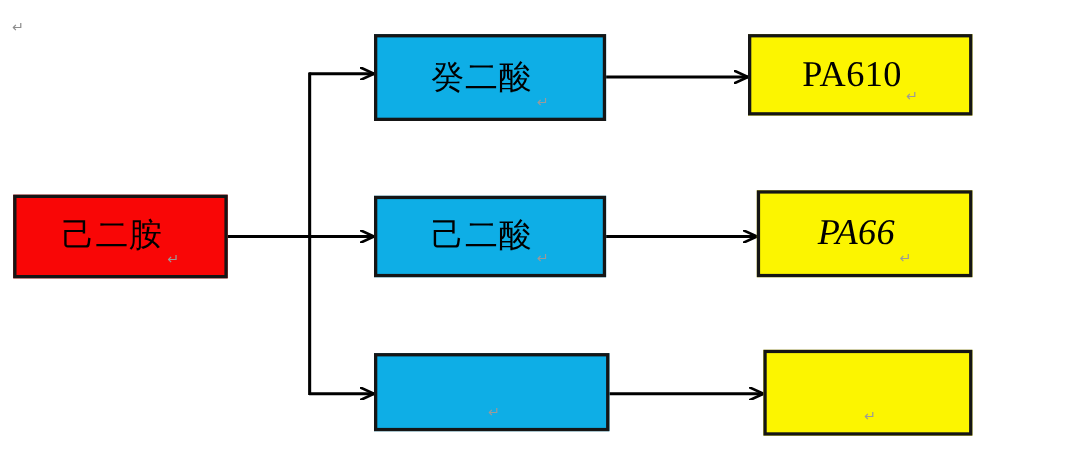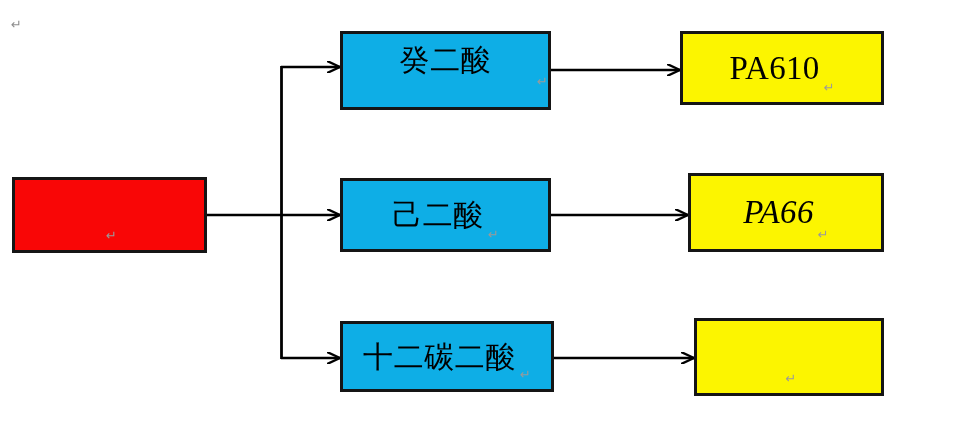--- a/index.html
+++ b/index.html
@@ -63,21 +63,21 @@
   .stray-pilcrow {
     position: absolute;
     color: #8d8d8d;
     font-size: 13px;
     font-family: "Liberation Sans", "DejaVu Sans", sans-serif;
     line-height: 1;
   }
 
   
   #node-red       { left: 12px;  top: 177px; width: 195px; height: 76px; background: #f90606; }
-  #node-blue-0    { left: 340px; top: 31px;  width: 211px; height: 79px; background: #0eaee6; flex-direction: column; }
+  #node-blue-0    { left: 340px; top: 31px;  width: 211px; height: 79px; background: #0eaee6; }
   #node-blue-1    { left: 340px; top: 178px; width: 211px; height: 74px; background: #0eaee6; }
   #node-blue-2    { left: 340px; top: 321px; width: 214px; height: 71px; background: #0eaee6; }
   #node-yel-0     { left: 680px; top: 31px;  width: 204px; height: 74px; background: #fcf500; }
   #node-yel-1     { left: 688px; top: 173px; width: 196px; height: 79px; background: #fcf500; font-style: italic; }
   #node-yel-2     { left: 694px; top: 318px; width: 190px; height: 78px; background: #fcf500; }
 
   svg#wires {
     position: absolute;
     left: 0; top: 0;
     width: 974px;
@@ -120,35 +120,35 @@
     </g>
     <g>
       <line x1="551" y1="215" x2="688" y2="215" stroke="#000000" stroke-width="2.6" marker-end="url(#ah)"></line>
     </g>
     <g>
       <line x1="554" y1="358" x2="694" y2="358" stroke="#000000" stroke-width="2.6" marker-end="url(#ah)"></line>
     </g>
   </svg>
 
   <div class="node node-cn" id="node-red">
+    <span class="label">己二胺</span>
     <span class="pilcrow">↵</span>
   </div>
 
   <div class="node node-cn" id="node-blue-0">
     <span class="label">癸二酸</span>
     <span class="pilcrow">↵</span>
   </div>
 
   <div class="node node-cn" id="node-blue-1">
     <span class="label">己二酸</span>
     <span class="pilcrow">↵</span>
   </div>
 
   <div class="node node-cn" id="node-blue-2">
-    <span class="label">十二碳二酸</span>
     <span class="pilcrow">↵</span>
   </div>
 
   <div class="node node-lat" id="node-yel-0">
     <span class="label">PA610</span>
     <span class="pilcrow">↵</span>
   </div>
 
   <div class="node node-lat" id="node-yel-1">
     <span class="label">PA66</span>

